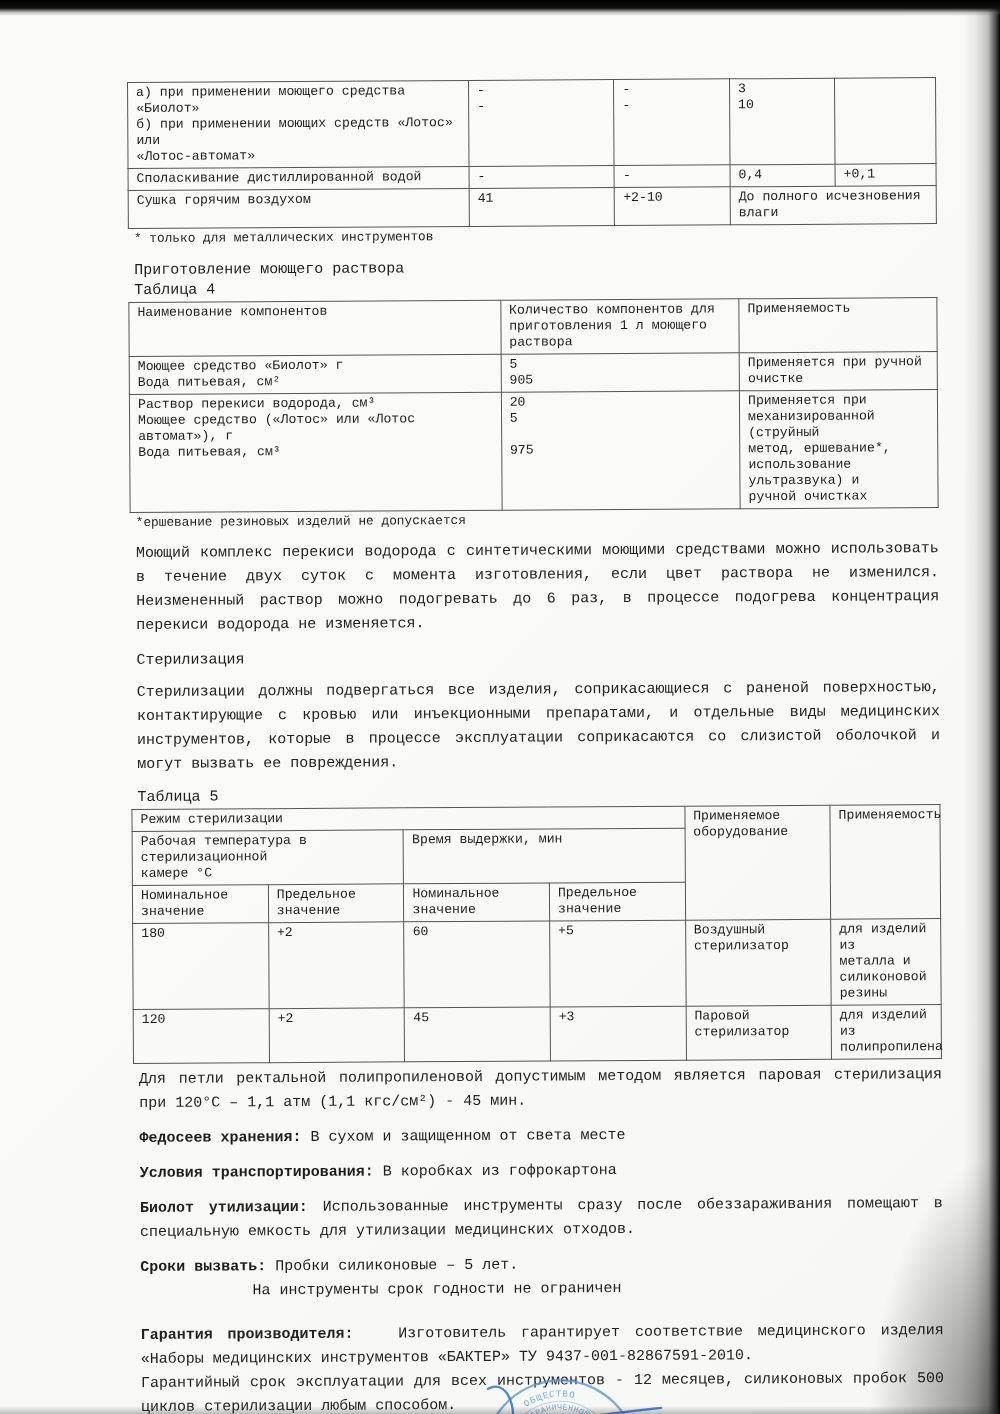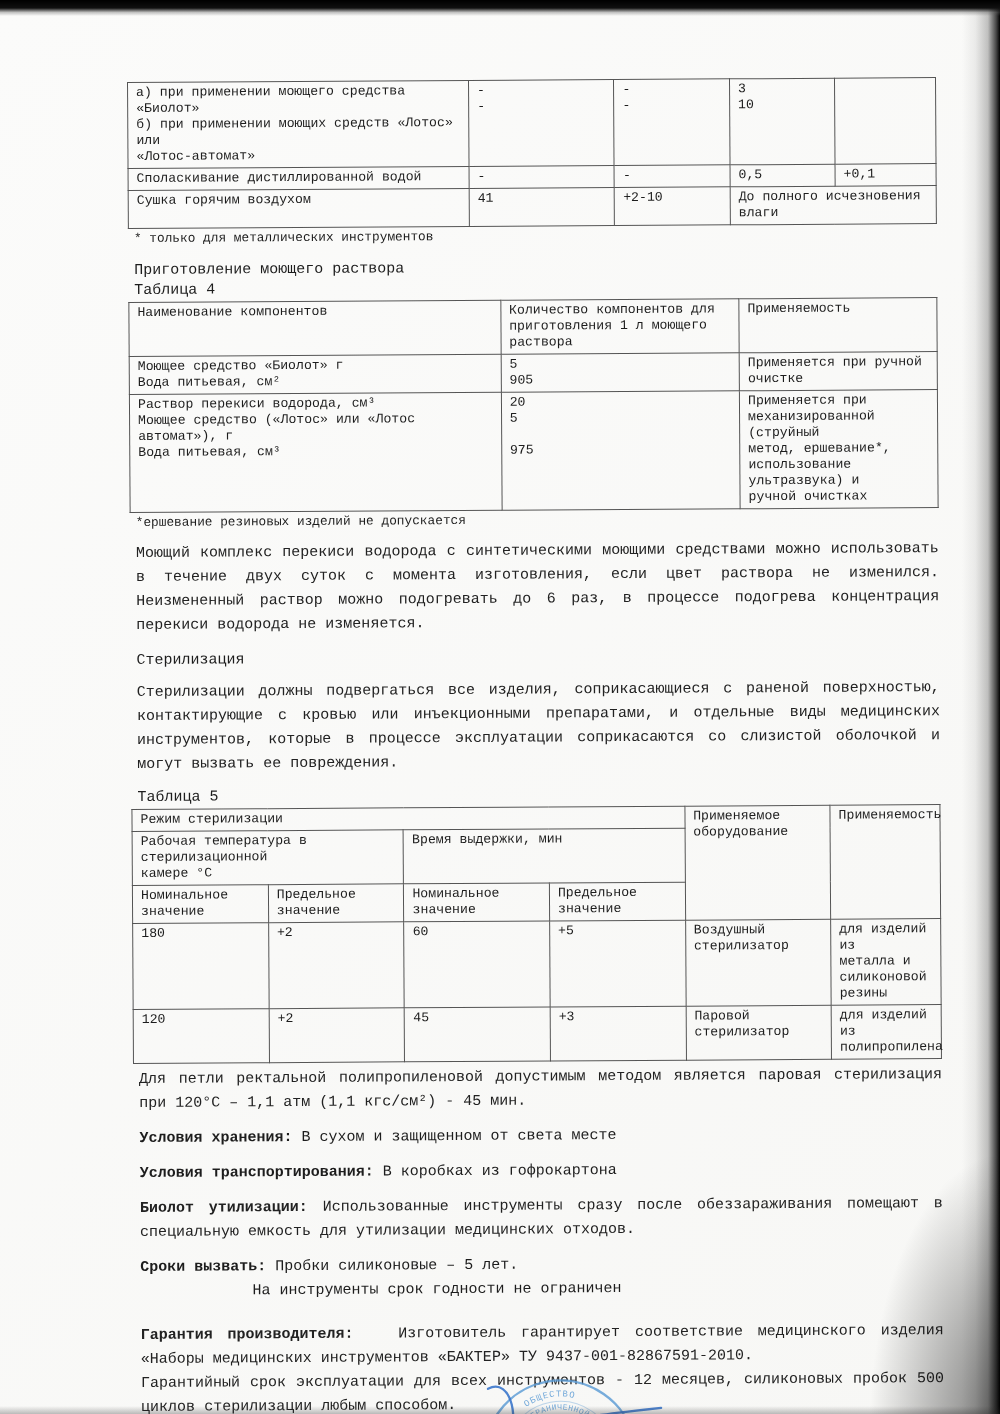--- a/index.html
+++ b/index.html
@@ -71,21 +71,21 @@
           <td class="pre">-
 -</td>
           <td class="pre">3
 10</td>
           <td class="pre"></td>
         </tr>
         <tr>
           <td>Споласкивание дистиллированной водой</td>
           <td>-</td>
           <td>-</td>
-          <td>0,5</td>
+          <td>0,4</td>
           <td>+0,1</td>
         </tr>
         <tr>
           <td>Сушка горячим воздухом</td>
           <td>41</td>
           <td>+2-10</td>
           <td colspan="2">До полного исчезновения влаги</td>
         </tr>
       </tbody>
     </table>
@@ -191,21 +191,21 @@
           <td class="pre">Паровой
 стерилизатор</td>
           <td class="pre">для изделий из
 полипропилена</td>
         </tr>
       </tbody>
     </table>
 
     <p class="para para-tight">Для петли ректальной полипропиленовой допустимым методом является паровая стерилизация при 120°С – 1,1 атм (1,1 кгс/см²) - 45 мин.</p>
 
-    <p class="labeled"><span class="b">Условия хранения:</span> <span>В сухом и защищенном от света месте</span></p>
+    <p class="labeled"><span class="b">Федосеев хранения:</span> <span>В сухом и защищенном от света месте</span></p>
 
     <p class="labeled"><span class="b">Условия транспортирования:</span> <span>В коробках из гофрокартона</span></p>
 
     <p class="labeled para" style="margin-top:11px"><span class="b">Биолот утилизации:</span> <span>Использованные инструменты сразу после обеззараживания помещают в специальную емкость для утилизации медицинских отходов.</span></p>
 
     <p class="labeled"><span class="b">Сроки вызвать:</span> <span>Пробки силиконовые – 5 лет.</span></p>
     <p class="indent">На инструменты срок годности не ограничен</p>
 
     <div class="warranty-block">
       <p class="para"><span class="b">Гарантия производителя:</span>&nbsp;&nbsp; <span>Изготовитель гарантирует соответствие медицинского изделия «Наборы медицинских инструментов «БАКТЕР» ТУ 9437-001-82867591-2010.</span></p>

